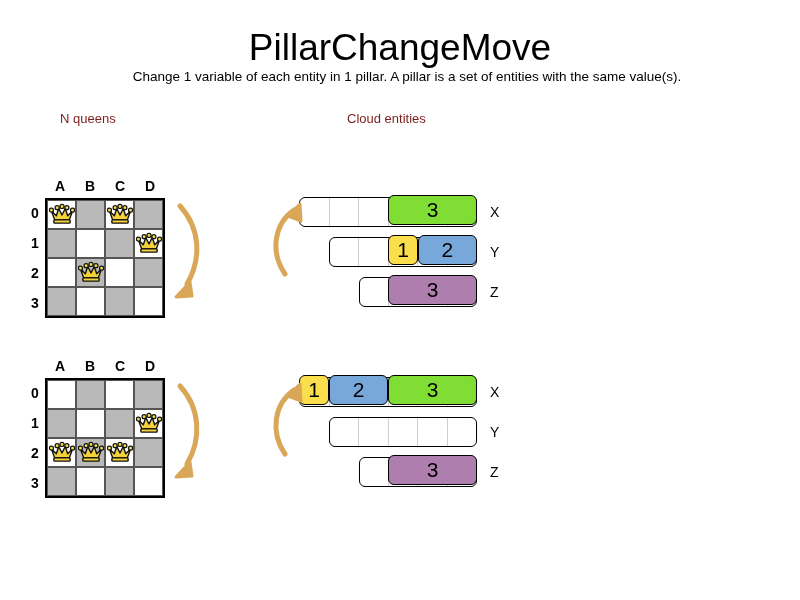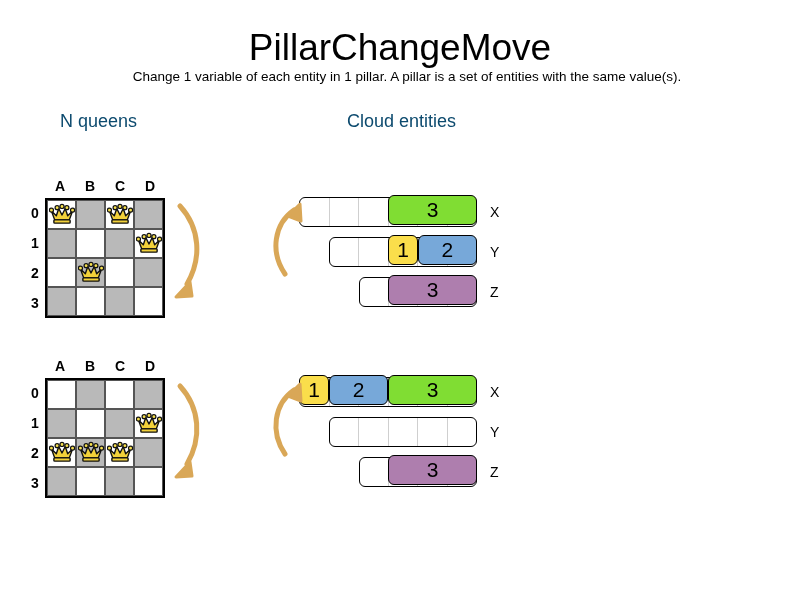--- a/index.html
+++ b/index.html
@@ -14,21 +14,21 @@
   .title{
     position:absolute;left:0;top:26px;width:800px;text-align:center;
     font-size:37px;font-weight:normal;letter-spacing:0px;color:#000;
     line-height:44px;
   }
   .subtitle{
     position:absolute;left:7px;top:68px;width:800px;text-align:center;
     font-size:13.5px;font-weight:normal;color:#000;line-height:18px;
   }
   .section-label{
-    position:absolute;font-size:18px;color:#0c4a6e;white-space:nowrap;
+    position:absolute;font-size:13px;color:#7f1d1d;white-space:nowrap;
   }
   #nqueens-label{left:60px;top:111px;}
   #cloud-label{left:347px;top:111px;}
 
   
   .board{position:absolute;width:120px;height:120px;box-sizing:border-box;}
   .board .grid{
     position:absolute;left:0;top:0;width:120px;height:120px;
     border:2px solid #000;box-sizing:border-box;
     display:grid;grid-template-columns:repeat(4,1fr);grid-template-rows:repeat(4,1fr);

